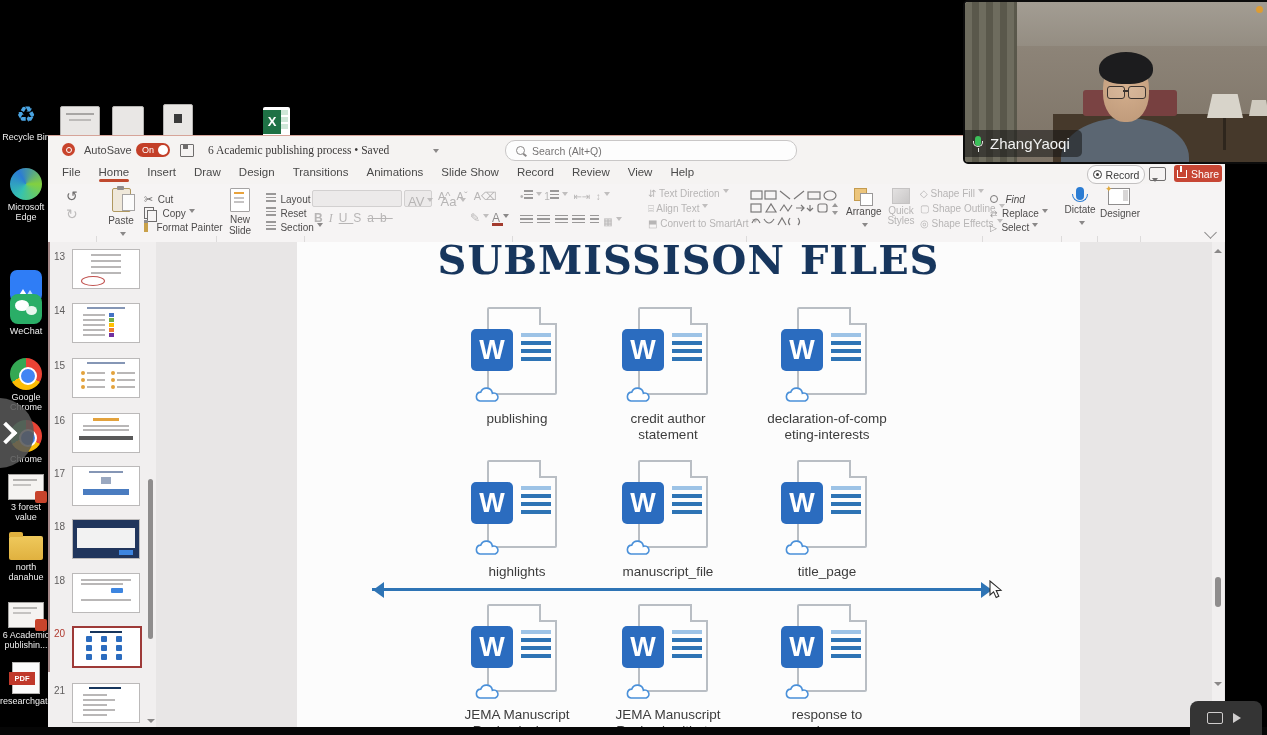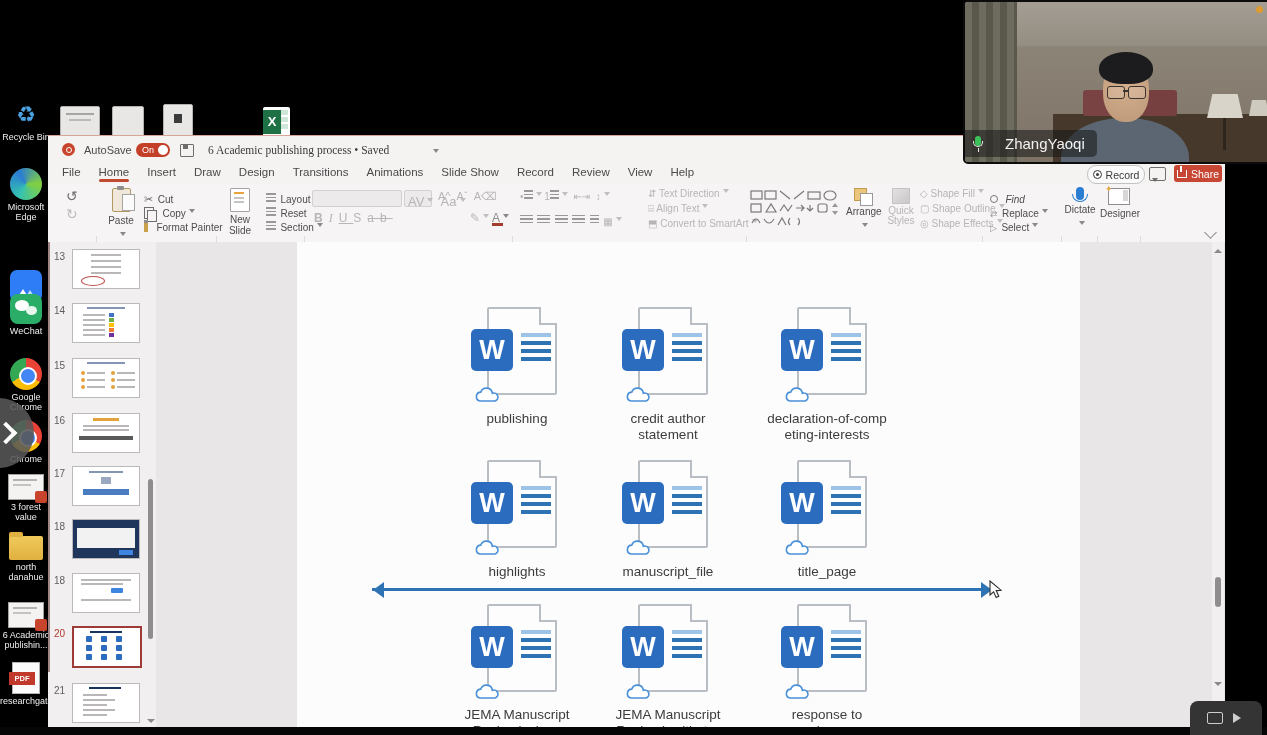--- a/index.html
+++ b/index.html
@@ -47,21 +47,21 @@
   .doc .ln{position:absolute;left:56px;width:30px;height:4px;}
   .doc .cloudwrap{position:absolute;left:8px;top:80px;}
   .doclabel{position:absolute;width:160px;text-align:center;font-size:13.5px;line-height:16px;color:#3c3c3c;white-space:pre-line;}
   
   .sb-thumb{position:absolute;background:#8f8d8d;border-radius:3px;}
   .tri{width:0;height:0;border:4px solid transparent;position:absolute;}
   
   #webcam{position:absolute;left:963px;top:0;width:304px;height:160px;background:#8b8276;border:2px solid #0c0c0c;
           border-radius:5px;overflow:hidden;z-index:60;}
   #nametag{position:absolute;left:0;bottom:5px;height:27px;background:rgba(22,22,22,.55);border-radius:0 5px 5px 0;
-           display:flex;align-items:center;padding:0 12px 0 8px;gap:22px;}
+           display:flex;align-items:center;padding:0 12px 0 8px;gap:7px;}
   #nametag .nm{color:#f2f2f2;font-size:15px;}
   
   #bottombar{position:absolute;left:0;top:727px;width:1267px;height:8px;background:#060606;z-index:70;}
   #cornerwidget{position:absolute;left:1190px;top:701px;width:72px;height:34px;background:#343434;border-radius:8px 8px 0 0;z-index:80;
                 display:flex;align-items:center;justify-content:center;gap:10px;}
   #handle{position:absolute;left:-14px;top:398px;width:48px;height:70px;background:rgba(88,88,88,.88);
           border-radius:0 38px 38px 0;z-index:30;display:flex;align-items:center;justify-content:center;}
   #handle .chev{width:12px;height:12px;border-top:4px solid #fff;border-right:4px solid #fff;transform:rotate(45deg);margin-right:8px;}
 </style>
 </head>
@@ -182,20 +182,25 @@
       <span class="abs" style="left:36px;top:8px;font-size:11px;color:#4c4a4a;">AutoSave</span>
       <div class="abs" style="left:88px;top:7px;width:34px;height:14px;background:#c33f28;border-radius:8px;">
         <span style="position:absolute;left:6px;top:2px;font-size:9px;color:#fff;">On</span>
         <div style="position:absolute;right:2px;top:2px;width:10px;height:10px;border-radius:50%;background:#fff;"></div>
       </div>
       <div class="abs" style="left:132px;top:8px;width:12px;height:11px;border:1.5px solid #6f6d6d;border-radius:1px;">
         <div style="position:absolute;left:2px;top:0;width:5px;height:4px;background:#6f6d6d;"></div>
       </div>
       <span class="abs" style="left:160px;top:8px;font-size:11.5px;color:#3b3939;font-family:Liberation Serif, serif;">6 Academic publishing process • Saved</span>
       <span class="drop abs" style="left:382px;top:13px;"></span>
+      <div class="abs" style="left:457px;top:4px;width:290px;height:19px;background:#fdfdfd;border:1px solid #c9c7c7;border-radius:10px;">
+        <div style="position:absolute;left:10px;top:5px;width:7px;height:7px;border:1.5px solid #8a8888;border-radius:50%;"></div>
+        <div style="position:absolute;left:17px;top:13px;width:4px;height:1.5px;background:#8a8888;transform:rotate(40deg);"></div>
+        <span style="position:absolute;left:26px;top:4px;font-size:10.5px;color:#767474;">Search (Alt+Q)</span>
+      </div>
     </div>
 
     <div id="menubar">
       <div id="menu-items" style="position:absolute;left:12px;top:0;display:flex;gap:14px;">
           <div class="menu-item">File</div>
           <div class="menu-item active">Home</div>
           <div class="menu-item">Insert</div>
           <div class="menu-item">Draw</div>
           <div class="menu-item">Design</div>
           <div class="menu-item">Transitions</div>
@@ -451,20 +456,21 @@
             <div class="tline" style="left: 10px; top: 30px; width: 24px; height: 1.5px;"></div>
           </div>
         </div>
       <div style="position:absolute;left:0;top:0;width:2px;height:430px;background:rgba(94,46,46,.55);"></div>
       <div class="sb-thumb" style="left:100px;top:237px;width:5px;height:160px;"></div>
       <div class="tri" style="left:99px;top:477px;border-top-color:#8a8888;"></div>
     </div>
 
     <div id="canvas">
       <div id="slide">
+        <div id="slide-title">SUBMISSISON FILES</div>
         <div id="docs">
             <div class="doc" style="left: 168px; top: 69px;">
               <div class="page">
                 <div class="fold"></div>
               </div>
               <div class="ln" style="top: 26px; background: rgb(157, 195, 230);"></div>
               <div class="ln" style="top: 34px; background: rgb(46, 116, 181);"></div>
               <div class="ln" style="top: 42px; background: rgb(46, 116, 181);"></div>
               <div class="ln" style="top: 50px; background: rgb(46, 116, 181);"></div>
               <div class="badge">W</div>

